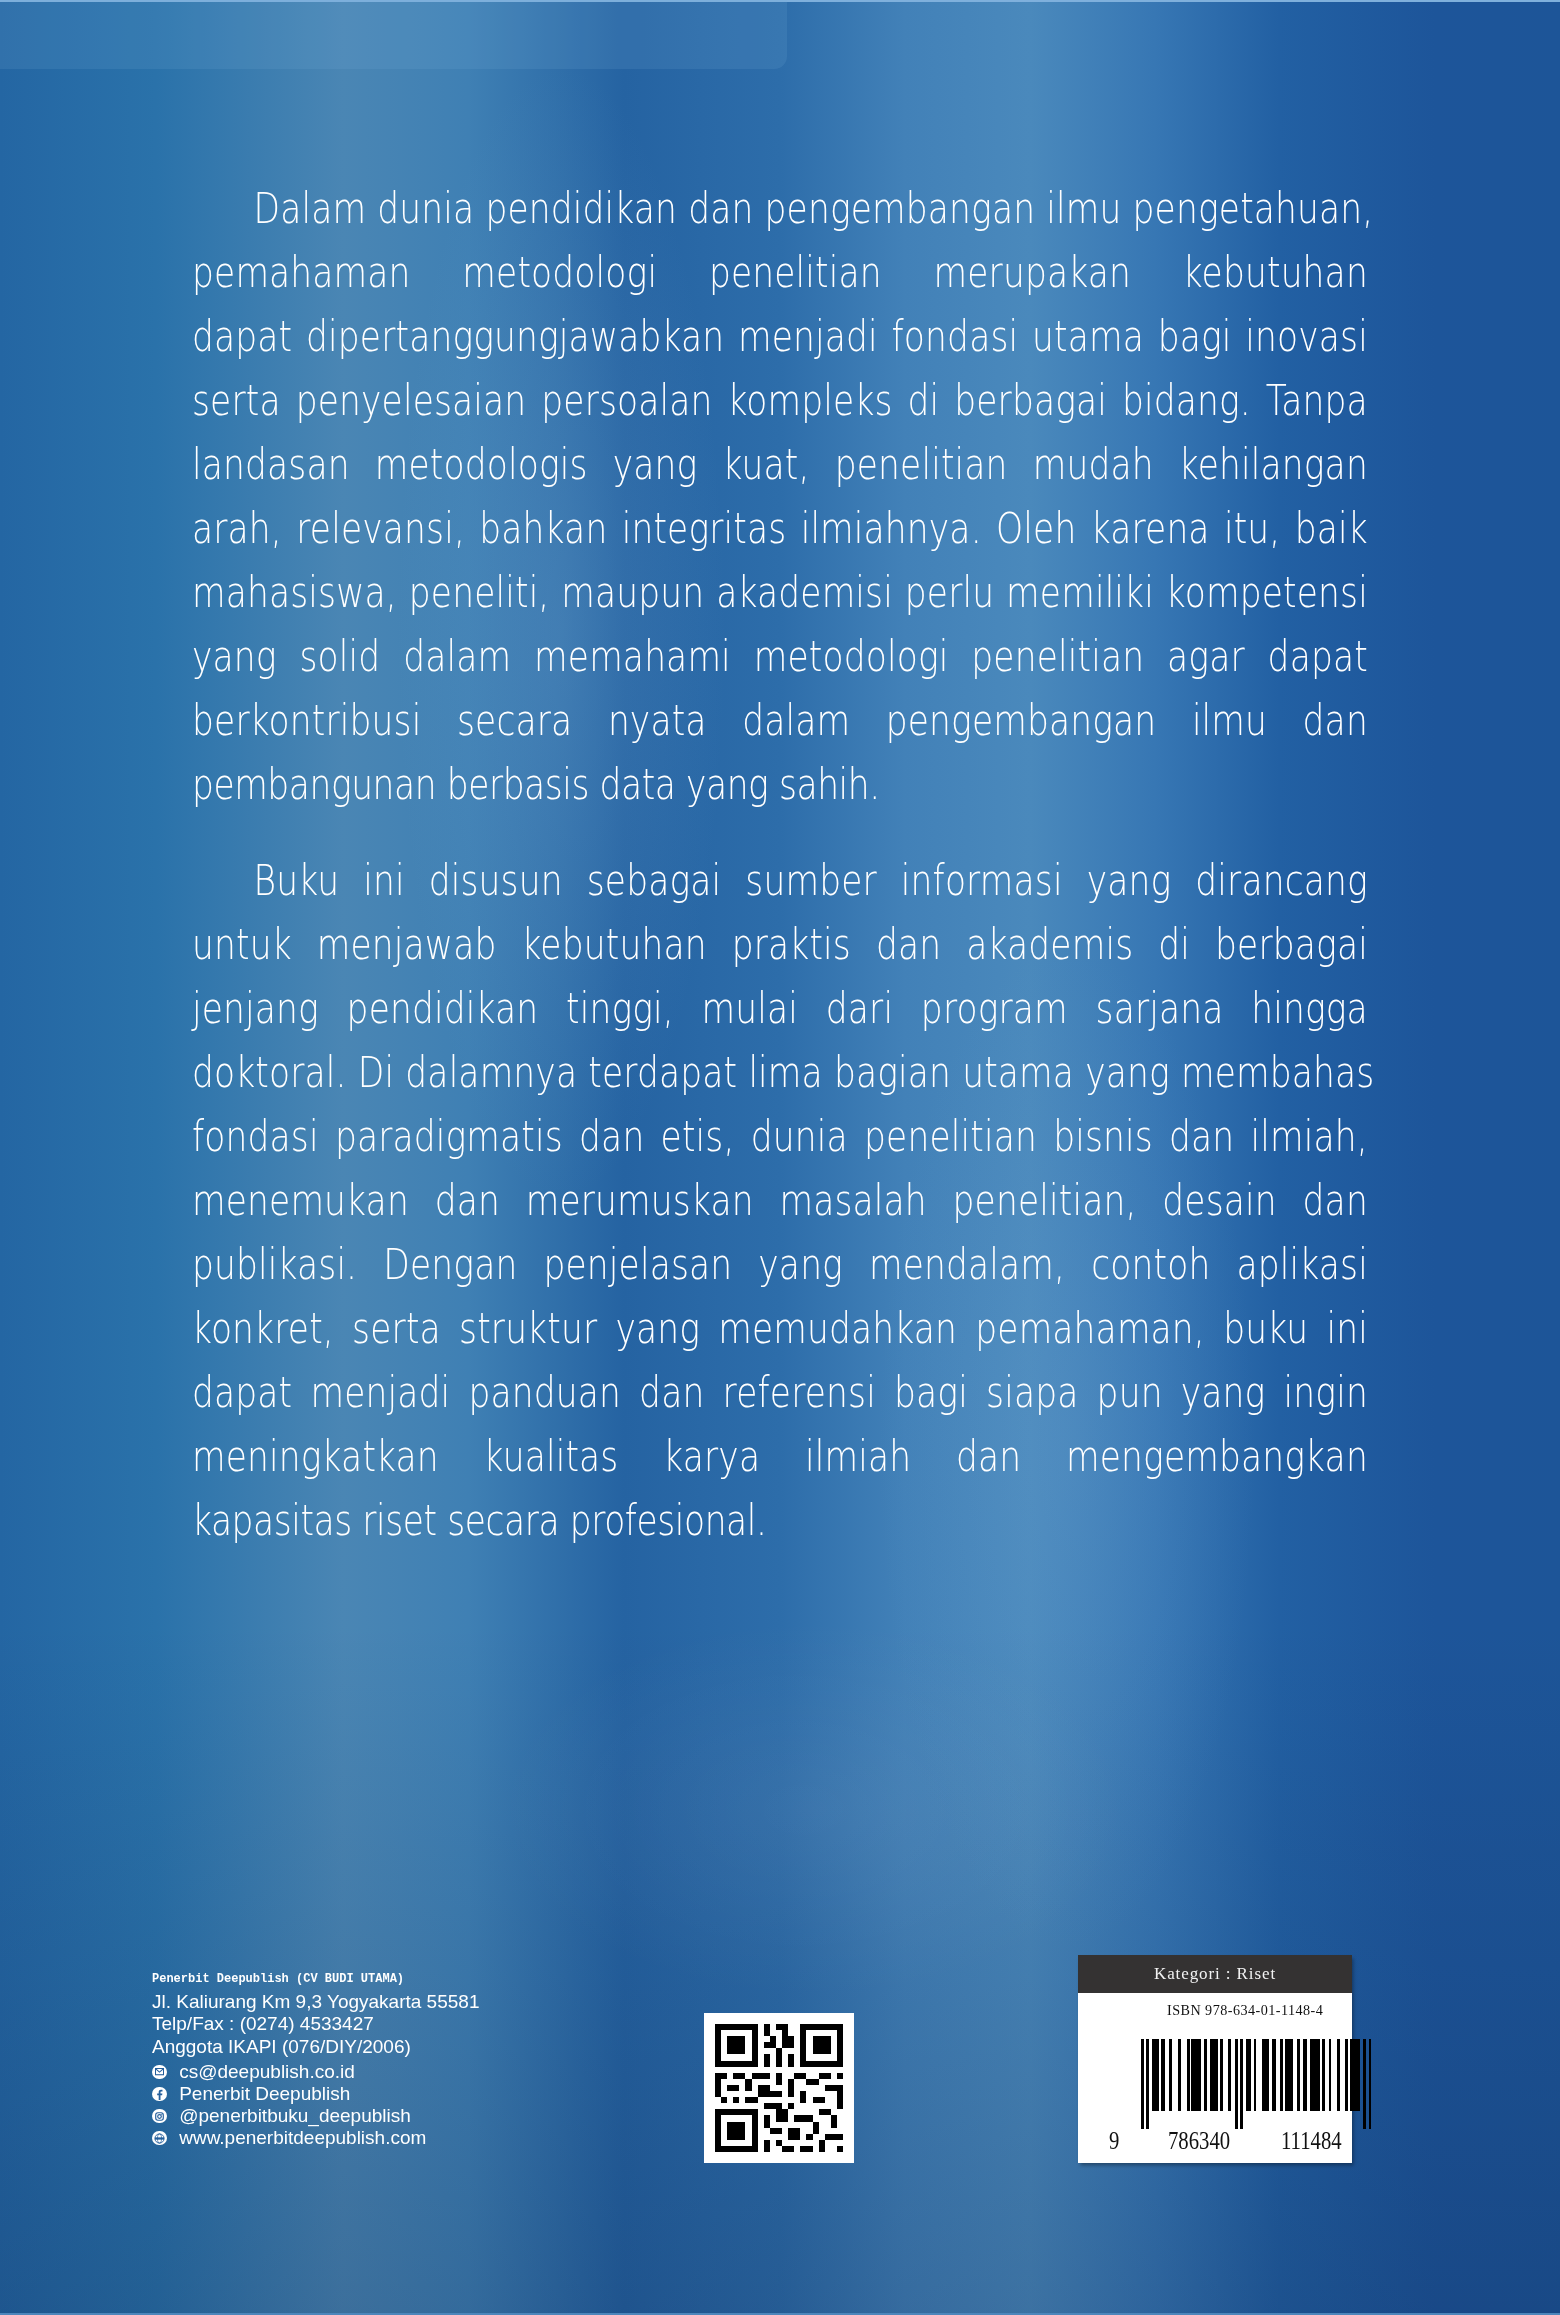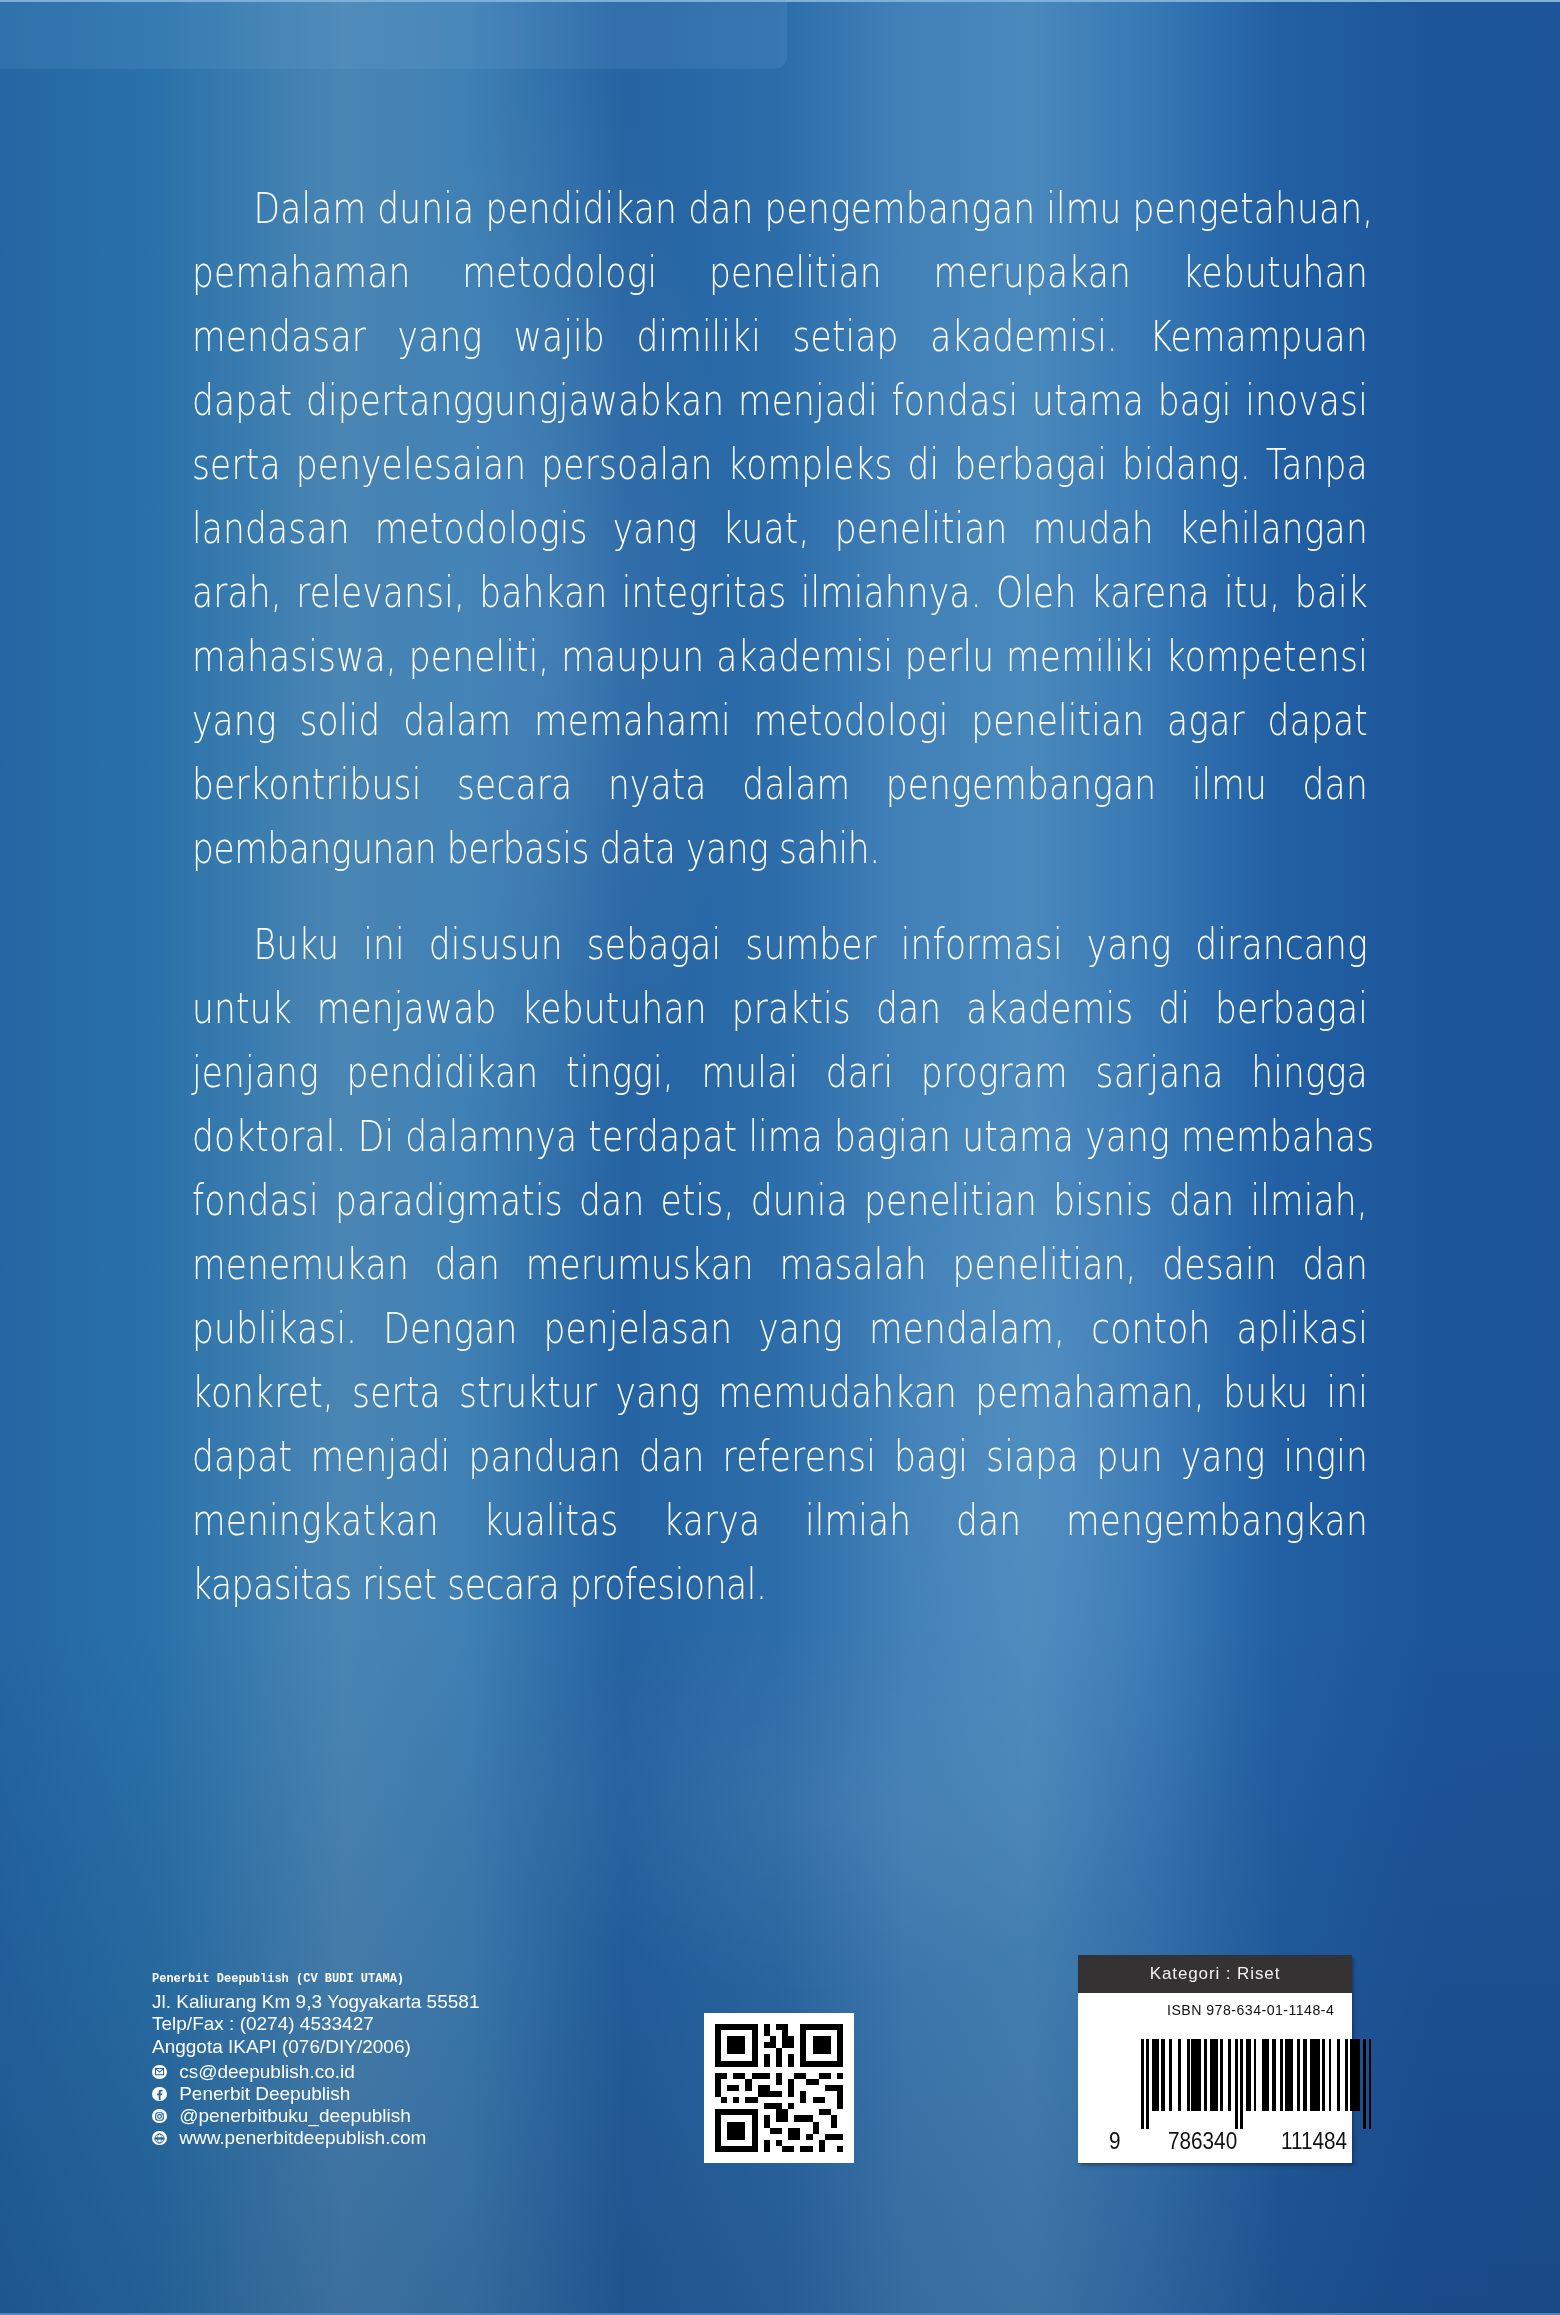--- a/index.html
+++ b/index.html
@@ -62,21 +62,21 @@
 
   .qr-box {
     position: absolute; left: 704px; top: 2013px; width: 150px; height: 150px;
     background: #fff;
   }
   .qr-box svg { position: absolute; left: 11px; top: 11px; }
 
   .isbn-box {
     position: absolute; left: 1078px; top: 1955px; width: 274px; height: 208px;
     background: #fff; box-shadow: 1.8px 2.7px 3.6px rgba(0,0,0,0.35);
-    font-family: Liberation Sans, sans-serif;
+    font-family: Liberation Serif, serif;
   }
   .isbn-header {
     height: 38px; background: #343232; color: #f2f2f2;
     font-size: 17px; line-height: 38px; text-align: center; letter-spacing: 0.9px;
   }
   .isbn-text {
     position: absolute; left: 89px; top: 46px; font-size: 15.4px; color: #111;
     letter-spacing: 0.5px; transform: scaleX(0.92); transform-origin: 0 0;
   }
   .barcode { position: absolute; left: 52px; top: 47px; }
@@ -92,23 +92,20 @@
 <div class="top-line"></div>
 <div class="top-panel"></div>
 
 <div class="body-text">
   <div class="para">
     <div class="line-wrap">
         <div class="line indent">Dalam dunia pendidikan dan pengembangan ilmu pengetahuan,</div>
       </div>
     <div class="line-wrap">
         <div class="line">pemahaman metodologi penelitian merupakan kebutuhan</div>
-      </div>
-    <div class="line-wrap">
-        <div class="line">mendasar yang wajib dimiliki setiap akademisi. Kemampuan</div>
       </div>
     <div class="line-wrap">
         <div class="line">dapat dipertanggungjawabkan menjadi fondasi utama bagi inovasi</div>
       </div>
     <div class="line-wrap">
         <div class="line">serta penyelesaian persoalan kompleks di berbagai bidang. Tanpa</div>
       </div>
     <div class="line-wrap">
         <div class="line">landasan metodologis yang kuat, penelitian mudah kehilangan</div>
       </div>

